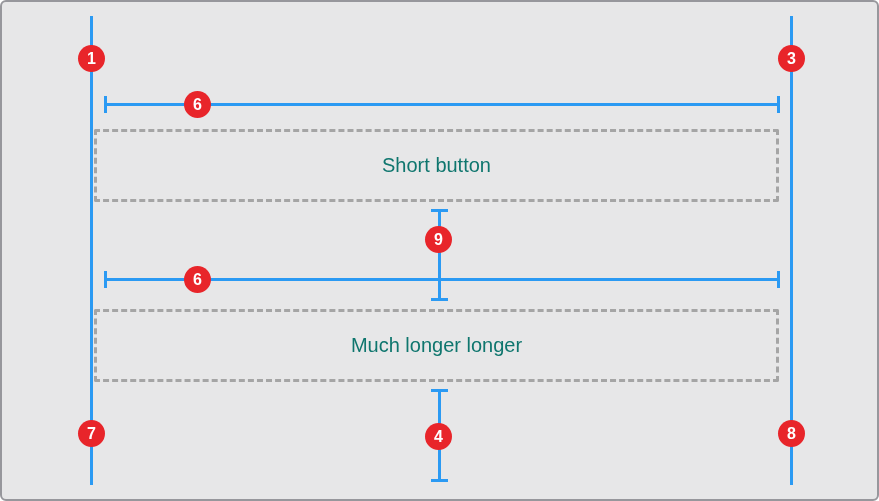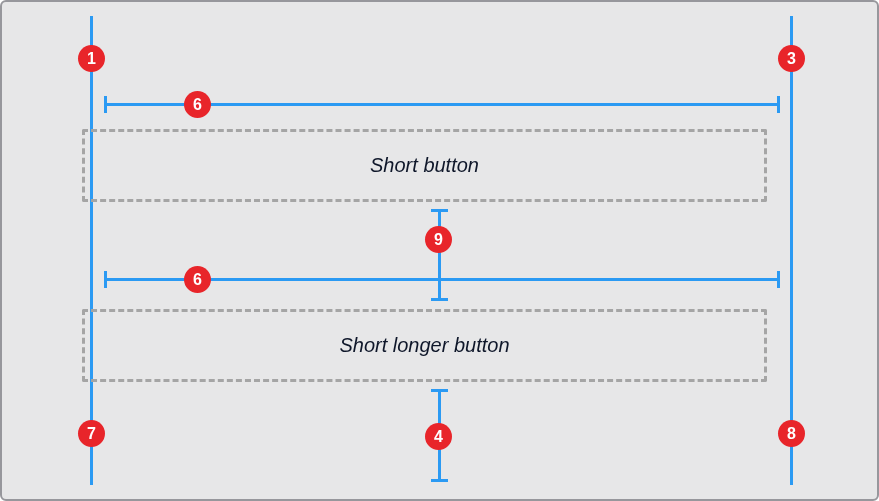--- a/index.html
+++ b/index.html
@@ -58,32 +58,31 @@
     background: #2b9af3;
   }
   .vmeasure .tick.top    { top: 0; }
   .vmeasure .tick.bottom { bottom: 0; }
   #spacing-middle { left: 436px; top: 207px; height: 92px; }
   #spacing-bottom { left: 436px; top: 387px; height: 93px; }
 
   
   .button-placeholder {
     position: absolute;
-    left: 80px;
+    left: 92px;
     width: 685px;
     height: 73px;
     border: 3px dashed #a5a5a5;
     border-radius: 2px;
     display: flex;
     align-items: center;
     justify-content: center;
     font-size: 20px;
-    color: #0f172a;
+    color: #0f766e;
     z-index: 2;
-    font-style: italic;
   }
   #short-button { top: 127px; }
   #long-button  { top: 307px; }
 
   
   .badge {
     position: absolute;
     width: 27px;
     height: 27px;
     border-radius: 50%;
@@ -129,21 +128,21 @@
 
   <div class="vmeasure" id="spacing-bottom">
     <span class="tick top"></span>
     <span class="tick bottom"></span>
   </div>
 
   <div class="button-placeholder" id="short-button">
     <span>Short button</span>
   </div>
   <div class="button-placeholder" id="long-button">
-    <span>Short longer button</span>
+    <span>Much longer longer</span>
   </div>
 
   <div class="badge" id="badge-1">1</div>
   <div class="badge" id="badge-3">3</div>
   <div class="badge" id="badge-6-top">6</div>
   <div class="badge" id="badge-9">9</div>
   <div class="badge" id="badge-6-bot">6</div>
   <div class="badge" id="badge-7">7</div>
   <div class="badge" id="badge-8">8</div>
   <div class="badge" id="badge-4">4</div>

